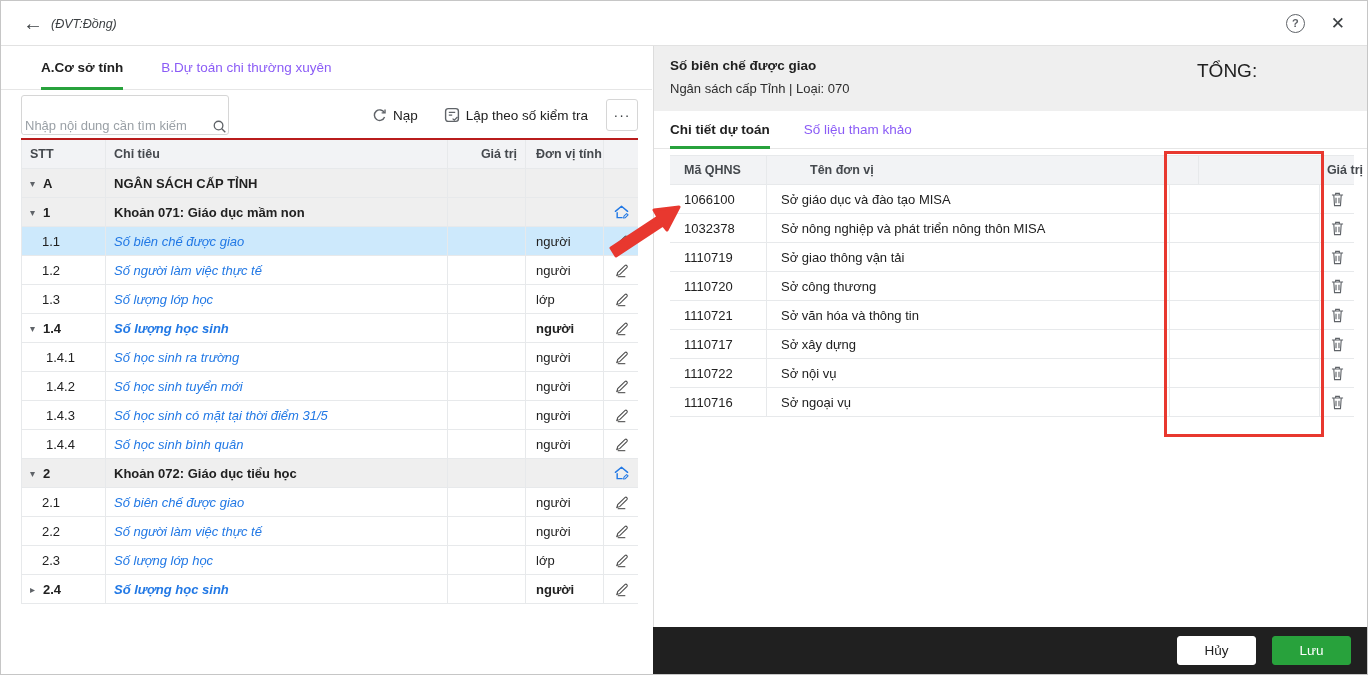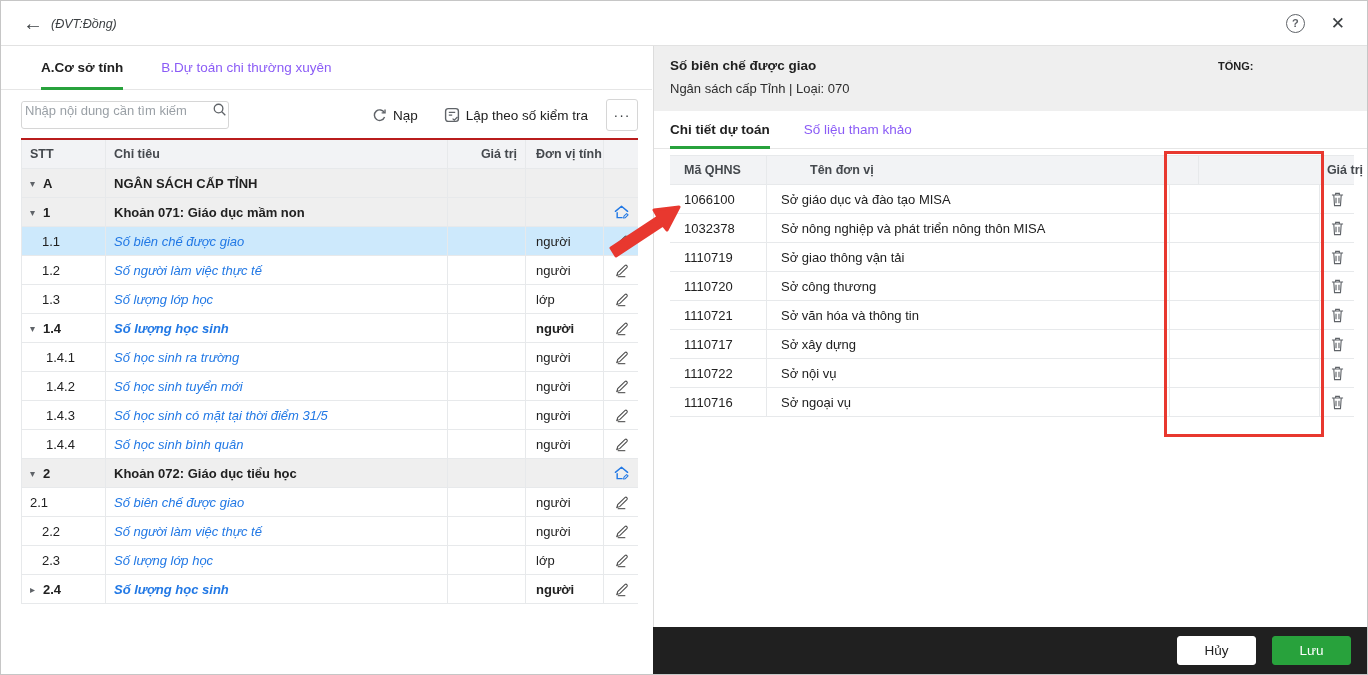--- a/index.html
+++ b/index.html
@@ -16,22 +16,22 @@
            font-size:11px;font-weight:700;display:flex;align-items:center;justify-content:center;}
   .close-ic{font-size:17px;color:#3c4043;}
   
   .left-panel{position:absolute;top:45px;left:0;width:651px;bottom:0;background:#fff;}
   .ltabs{height:44px;border-bottom:1px solid #e6e6e6;display:flex;align-items:center;
          padding-left:40px;gap:38px;box-sizing:border-box;}
   .tab{font-size:13.5px;color:#8b5cf6;position:relative;height:100%;display:flex;align-items:center;cursor:pointer;}
   .tab.active{font-weight:700;color:#212121;}
   .tab.active::after{content:"";position:absolute;left:0;right:0;bottom:-1px;height:3px;background:#28a23c;}
   .ltoolbar{display:flex;align-items:center;margin:10px 14px 0 20px;height:30px;}
-  .search-box{width:208px;height:28px;border:1px solid #d6d6d6;border-radius:3px;display:flex;
-              align-items:flex-start;box-sizing:border-box;padding:0 1px;}
+  .search-box{width:208px;height:40px;border:1px solid #d6d6d6;border-radius:3px;display:flex;
+              align-items:flex-end;box-sizing:border-box;padding:0 1px;}
   .search-box input{border:none;outline:none;flex:1;font-size:13px;font-family:inherit;color:#212121;min-width:0;}
   .search-box input::placeholder{color:#9aa0a6;}
   .txt-btn{display:flex;align-items:center;gap:6px;font-size:13.5px;color:#212121;cursor:pointer;white-space:nowrap;}
   .more-btn{width:30px;height:30px;border:1px solid #d6d6d6;border-radius:3px;display:flex;align-items:center;
             justify-content:center;font-size:14px;color:#3c4043;letter-spacing:1px;cursor:pointer;margin-left:18px;}
   .sp{flex:1;}
   
   .ltable{margin:8px 0 0 20px;width:617px;font-size:13px;}
   .lrow{display:grid;grid-template-columns:85px 342px 78px 78px 34px;height:28px;border-bottom:1px solid #e7e9eb;}
   .lrow>div{display:flex;align-items:center;box-sizing:border-box;border-right:1px solid #e7e9eb;overflow:hidden;white-space:nowrap;}
@@ -48,21 +48,21 @@
   .lbl-section{font-weight:700;}
   .lbl-group{font-weight:700;}
   .lbl-link{color:#2178e5;font-style:italic;}
   .lbl-link-bold{color:#2178e5;font-style:italic;font-weight:700;}
   .u-bold{font-weight:700;}
   
   .right-panel{position:absolute;top:45px;left:652px;right:0;bottom:47px;border-left:1px solid #dcdcdc;background:#fff;}
   .info-hdr{height:65px;background:#efefef;position:relative;padding:12px 16px;box-sizing:border-box;}
   .info-title{font-size:13.5px;font-weight:700;}
   .info-sub{font-size:13px;margin-top:8px;color:#2d2d2d;}
-  .info-total{position:absolute;left:564px;top:14px;font-size:11px;font-weight:700;}
+  .info-total{position:absolute;left:543px;top:14px;font-size:19px;font-weight:400;}
   .rtabs{height:38px;border-bottom:1px solid #e6e6e6;display:flex;align-items:center;padding-left:16px;gap:34px;box-sizing:border-box;}
   .rtable{margin:6px 0 0 16px;width:684px;font-size:13px;}
   .rrow{display:grid;grid-template-columns:97px 403px 150px 34px;height:28px;border-bottom:1px solid #e7e9eb;}
   .rrow>div{display:flex;align-items:center;box-sizing:border-box;border-right:1px solid #e7e9eb;overflow:hidden;white-space:nowrap;}
   .rrow>div:last-child{border-right:none;}
   .rrow.hdr{background:#f2f3f5;border-top:1px solid #e7e9eb;font-weight:700;font-size:12.5px;color:#45494e;gap:29px;}
   .rc-code{padding-left:14px;}
   .rc-name{padding-left:14px;}
   .rc-val{justify-content:flex-end;padding-right:14px;}
   .rc-ic{justify-content:center;}
@@ -326,21 +326,21 @@
               <span class="icon-cell-svg">
                 <svg width="17" height="16" viewBox="0 0 18 17">
                   <path d="M2.5 7.8L9 2.3l6.5 5.5" fill="none" stroke="#2178e5" stroke-width="1.5" stroke-linecap="round" stroke-linejoin="round"></path>
                   <path d="M4.4 9.2v5.3h5.2" fill="none" stroke="#2178e5" stroke-width="1.5" stroke-linecap="round"></path>
                   <path d="M11.2 14.9l.4-1.9 2.9-2.9 1.5 1.5-2.9 2.9z" fill="none" stroke="#2178e5" stroke-width="1.1" stroke-linejoin="round"></path>
                 </svg>
               </span>
             </div>
           </div>
           <div class="lrow">
-            <div class="c-stt" style="padding-left: 8px;">
+            <div class="c-stt" style="padding-left: 20px;">
               <span>2.1</span>
             </div>
             <div class="c-label">
               <span class="lbl-link">Số biên chế được giao</span>
             </div>
             <div class="c-val"></div>
             <div class="c-unit">người</div>
             <div class="c-ic">
               <span class="icon-cell-svg">
                 <svg width="15" height="15" viewBox="0 0 17 16">

